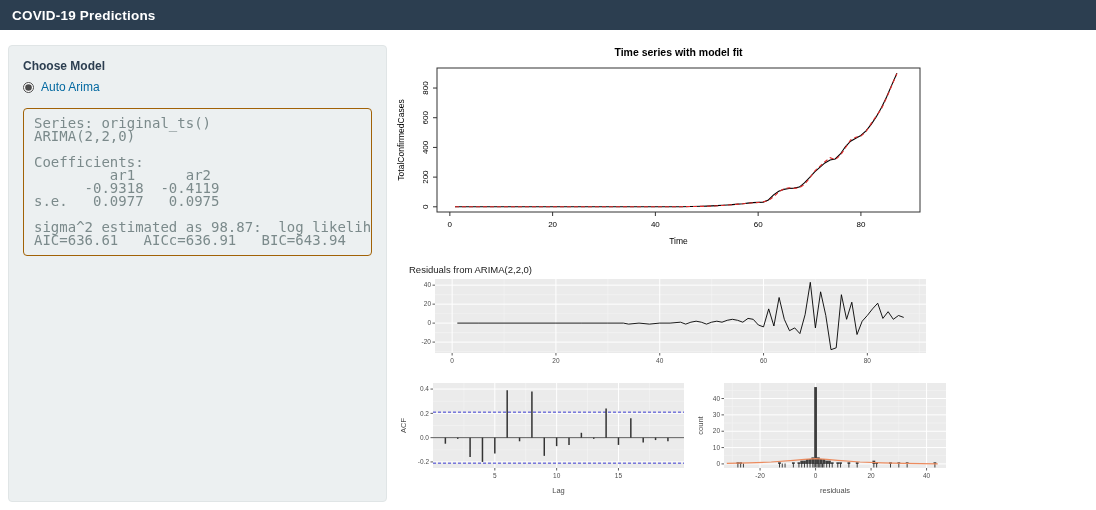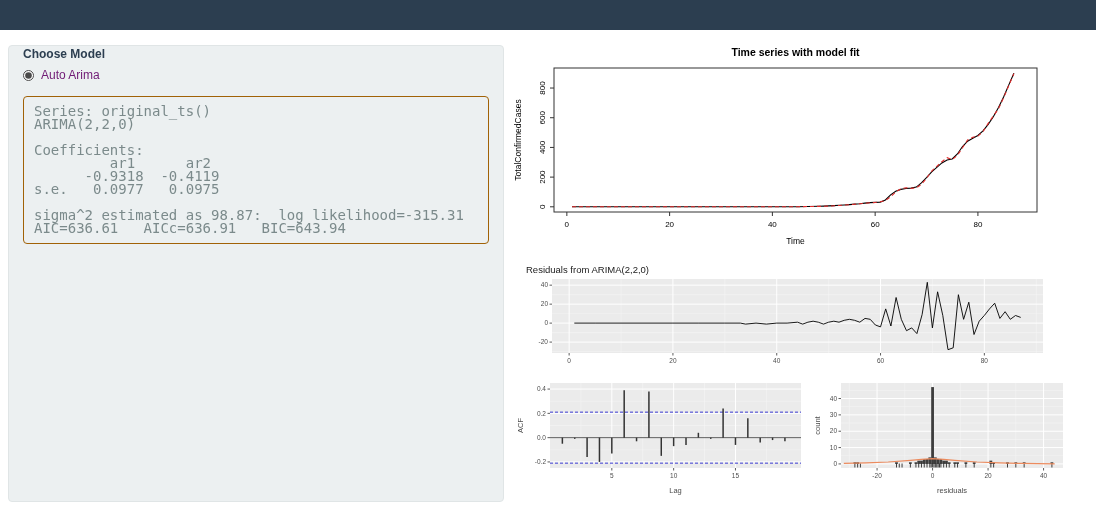--- a/index.html
+++ b/index.html
@@ -7,43 +7,44 @@
 
   
   .navbar { height:30px; background:#2c3e50; display:flex; align-items:stretch; }
   .brand { color:#ffffff; font-size:13.5px; font-weight:700; display:flex; align-items:center; padding:0 14px 0 12px; letter-spacing:.2px; }
   .nav-tabs { display:flex; align-items:stretch; }
   .nav-tab { color:#ffffff; font-size:10.5px; display:flex; align-items:center; padding:0 14px; cursor:pointer; }
   .nav-tab.active { background:#1c2b3a; }
 
   
   .content { display:flex; }
-  .sidebar { width:496px; margin:15px 0 0 8px; background:#ecf0f1; border:1px solid #e0e5e6; border-radius:4px; padding:1px 14px 16px 14px; }
+  .sidebar { width:379px; margin:15px 0 0 8px; background:#ecf0f1; border:1px solid #e0e5e6; border-radius:4px; padding:13px 14px 16px 14px; }
   .main { flex:1; padding:14px 0 0 4px; }
 
   
   .ctl-label { font-size:12px; font-weight:700; color:#2c3e50; margin-bottom:7px; }
   .radio-row { display:flex; align-items:center; margin-bottom:5px; }
   .radio-row input { width:11px; height:11px; margin-right:7px; accent-color:#4a4a4a; }
-  .radio-row label { font-size:12px; color:#701a75; }
+  .radio-row label { font-size:12px; color:#0369a1; }
   pre.vout { margin-top:14px; background:#ecf0f1; border:1px solid #a16207; border-radius:4px; padding:8px 10px; font-family:"DejaVu Sans Mono", monospace; font-size:14px; line-height:13px; color:#7b8a8b; white-space:pre; overflow:hidden; }
 
   
   .chart-block { }
   #fitPlot { margin-left:0px; }
   #residPlot { margin-left:18px; margin-top:4px; }
   .bottom-row { display:flex; margin-top:6px; }
   #acfPlot { margin-left:6px; }
   #histPlot { margin-left:2px; }
   svg text { user-select:none; }
 </style>
 </head>
 <body>
 
 <div class="navbar">
+  <div class="brand">COVID-19 Predictions</div>
 </div>
 
 <div class="content">
 
   <div class="sidebar">
     <div class="ctl-label">Choose Model</div>
 
     <div class="radio-row">
       <input type="radio" name="model" id="r0" checked="" style="">
       <label for="r0">Auto Arima</label>

